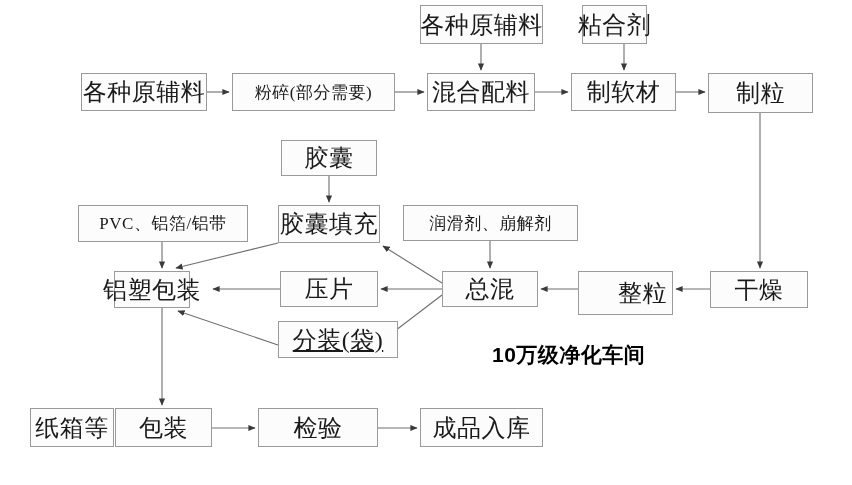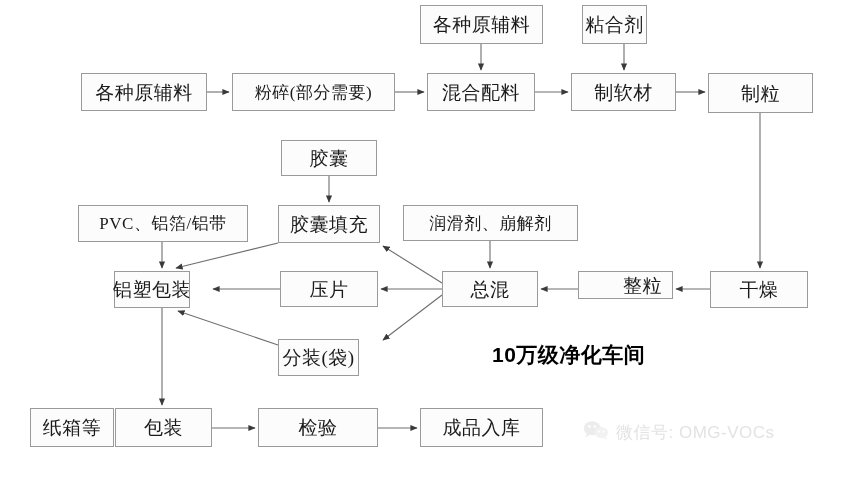--- a/index.html
+++ b/index.html
@@ -19,21 +19,21 @@
   }
   .node {
     position: absolute;
     box-sizing: border-box;
     border: 1px solid #9a9a9a;
     background: #fcfcfc;
     display: flex;
     align-items: center;
     justify-content: center;
     color: #1a1a1a;
-    font-size: 19px;
+    font-size: 24px;
     line-height: 1;
     letter-spacing: 0.5px;
     white-space: nowrap;
     font-family: "Liberation Serif", "DejaVu Serif", serif;
   }
   .node.small { font-size: 17px; }
   svg.edges {
     position: absolute;
     left: 0;
     top: 0;
@@ -108,40 +108,25 @@
       <div class="node" style="left: 427px; top: 73px; width: 108px; height: 38px;">混合配料</div>
       <div class="node" style="left: 571px; top: 73px; width: 105px; height: 38px;">制软材</div>
       <div class="node" style="left: 708px; top: 73px; width: 105px; height: 40px;">制粒</div>
       <div class="node" style="left: 281px; top: 140px; width: 96px; height: 36px;">胶囊</div>
       <div class="node small" style="left: 78px; top: 205px; width: 170px; height: 37px;">PVC、铝箔/铝带</div>
       <div class="node" style="left: 278px; top: 205px; width: 102px; height: 38px;">胶囊填充</div>
       <div class="node small" style="left: 403px; top: 205px; width: 175px; height: 36px;">润滑剂、崩解剂</div>
       <div class="node" style="left: 114px; top: 271px; width: 76px; height: 37px;">铝塑包装</div>
       <div class="node" style="left: 280px; top: 271px; width: 98px; height: 36px;">压片</div>
       <div class="node" style="left: 442px; top: 271px; width: 96px; height: 36px;">总混</div>
-      <div class="node" style="left: 578px; top: 271px; width: 95px; height: 28px; padding-left: 34px;">整粒</div>
+      <div class="node" style="left: 578px; top: 271px; width: 95px; height: 44px; padding-left: 34px;">整粒</div>
       <div class="node" style="left: 710px; top: 271px; width: 98px; height: 37px;">干燥</div>
-      <div class="node" style="left: 278px; top: 339px; width: 81px; height: 37px;">分装(袋)</div>
+      <div class="node" style="left: 278px; top: 321px; width: 120px; height: 37px; text-decoration: underline;">分装(袋)</div>
       <div class="node" style="left: 2px; top: 408px; width: 84px; height: 39px; margin-left: 28px;">纸箱等</div>
       <div class="node" style="left: 115px; top: 408px; width: 97px; height: 39px;">包装</div>
       <div class="node" style="left: 258px; top: 408px; width: 120px; height: 39px; text-align: center;">检验</div>
       <div class="node" style="left: 420px; top: 408px; width: 123px; height: 39px;">成品入库</div>
     </div>
 
   <div class="room-label" style="left: 492px; top: 341px;">10万级净化车间</div>
 
-  <div class="watermark" style="left: 583px; top: 420px;">
-    <span class="wm-icon">
-      <svg width="26" height="20" viewBox="0 0 26 20" xmlns="http://www.w3.org/2000/svg">
-        <ellipse cx="9.2" cy="8.2" rx="8.4" ry="7" fill="#ececec"></ellipse>
-        <path d="M4.5,13.4 L2.0,17.2 L6.6,15.3 Z" fill="#ececec"></path>
-        <circle cx="6.4" cy="6.6" r="1.25" fill="#ffffff"></circle>
-        <circle cx="11.8" cy="6.6" r="1.25" fill="#ffffff"></circle>
-        <ellipse cx="18.4" cy="12.6" rx="6.6" ry="5.6" fill="#f2f2f2"></ellipse>
-        <path d="M22.2,16.5 L24.4,19.4 L20.6,18.2 Z" fill="#f2f2f2"></path>
-        <circle cx="16.2" cy="11.5" r="1.0" fill="#ffffff"></circle>
-        <circle cx="20.6" cy="11.5" r="1.0" fill="#ffffff"></circle>
-      </svg>
-    </span>
-    <span>微信号: OMG-VOCs</span>
-  </div>
 
 </div>
 
 </body></html>

